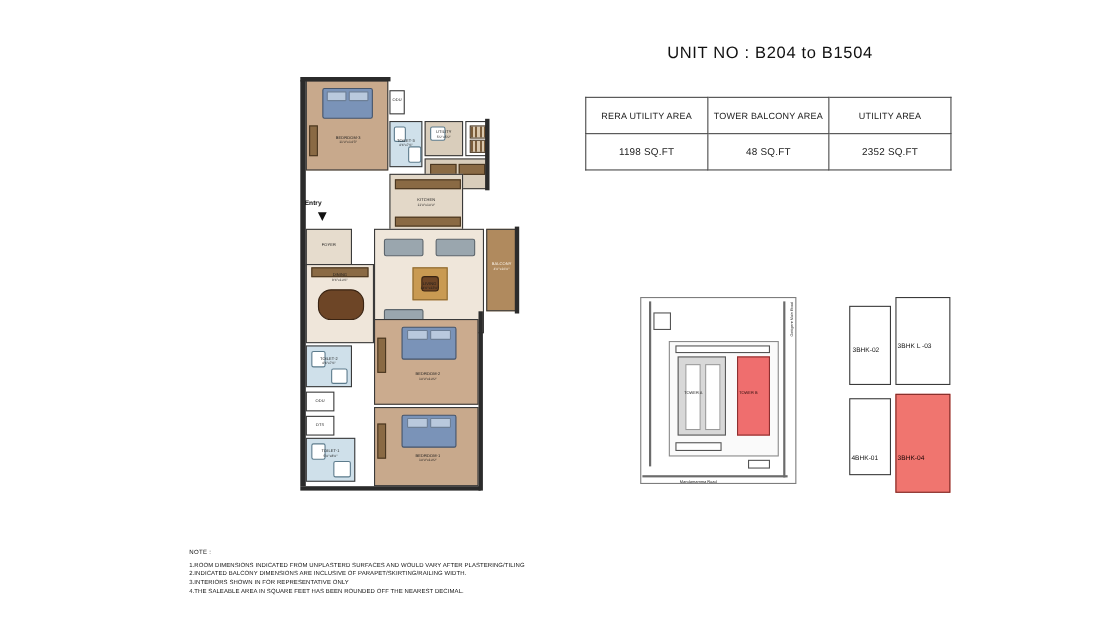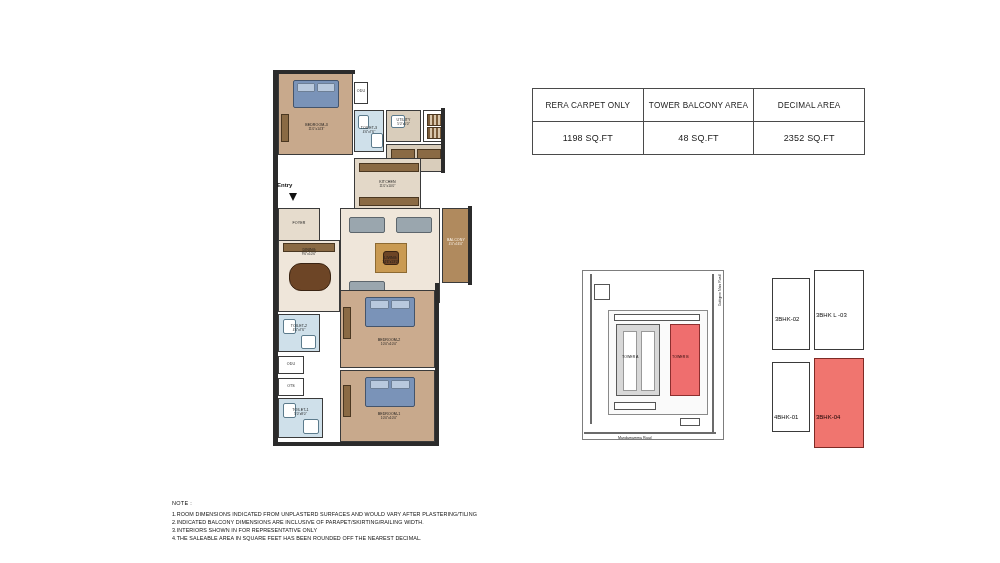--- a/index.html
+++ b/index.html
@@ -226,28 +226,29 @@
     font-size: 5.4px;
     line-height: 8px;
     color: #111;
     letter-spacing: 0.1px;
   }
 </style>
 </head>
 <body>
 
 <div id="unit-header">
+  <div id="unit-title">UNIT NO : B204 to B1504</div>
 </div>
 
 <table id="area-table">
   <thead>
     <tr>
-      <th>RERA CARPET ONLY</th>
+      <th>RERA UTILITY AREA</th>
       <th>TOWER BALCONY AREA</th>
-      <th>DECIMAL AREA</th>
+      <th>UTILITY AREA</th>
     </tr>
   </thead>
   <tbody>
     <tr>
       <td>1198 SQ.FT</td>
       <td>48 SQ.FT</td>
       <td>2352 SQ.FT</td>
     </tr>
   </tbody>
 </table>

